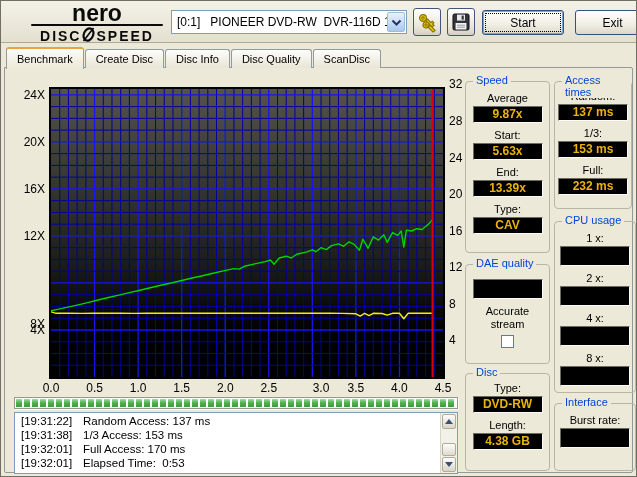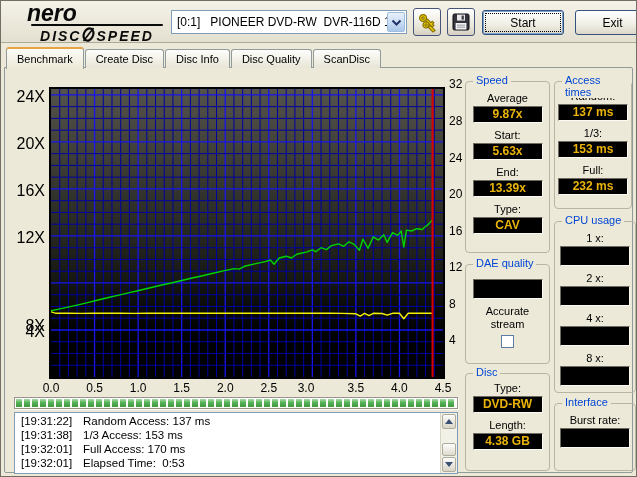--- a/index.html
+++ b/index.html
@@ -3,21 +3,21 @@
 <meta charset="utf-8">
 <style>
   * { margin:0; padding:0; box-sizing:border-box; }
   html,body { width:637px; height:477px; }
   body { font-family:"Liberation Sans", sans-serif; font-size:11px; color:#000; background:#ece9d8; }
   #window { position:relative; width:637px; height:477px; background:#ece9d8; overflow:hidden; border:1px solid #716f64; }
 
   
   #toolbar { position:absolute; left:0; top:0; width:100%; height:42px;
     background:linear-gradient(180deg,#f4f2e8,#e4e0d0); border-bottom:1px solid #aeaa9a; }
-  #logo { position:absolute; left:26px; top:2px; width:140px; cursor:default;font-style:italic; }
+  #logo { position:absolute; left:26px; top:2px; width:140px; text-align:center; cursor:default; }
   #logo-nero { font-size:23px; font-weight:bold; letter-spacing:0px; line-height:21px; color:#0a0a0a; }
   #logo-rule { height:2px; background:#0a0a0a; margin:0 4px 1px 4px; border-radius:2px; }
   #logo-disc-row { display:flex; align-items:center; justify-content:center; gap:1px;
     font-size:14px; font-weight:bold; letter-spacing:2px; color:#0a0a0a; }
   .combo { position:absolute; left:170px; top:9px; width:236px; height:24px; background:#fff;
     border:1px solid #7f9db9; display:flex; align-items:center; }
   .combo-text { flex:1; padding-left:5px; font-size:12px; white-space:pre; overflow:hidden; }
   .combo-btn { width:18px; height:20px; margin-right:1px; border:1px solid #9ebcdd; border-radius:2px;
     background:linear-gradient(180deg,#e8f0fb 0%,#cfe0f5 45%,#aac7ea 100%); display:flex; align-items:center; justify-content:center; }
   .tool-btn { position:absolute; top:7px; width:28px; height:28px; border:1px solid #46547c; border-radius:3px;
@@ -33,21 +33,21 @@
   .tab { height:19px; padding:0 10px; margin-right:1px; border:1px solid #919b9c; border-bottom:none;
     border-radius:3px 3px 0 0; background:linear-gradient(180deg,#fdfdfb,#e8e5d6); display:flex; align-items:center; font-size:11px; }
   .tab.active { height:22px; background:linear-gradient(180deg,#fcfbf6,#ece9d8); position:relative; z-index:6;
     border-top:2px solid #e8a344; margin-bottom:-1px; }
   #content { position:absolute; left:3px; top:66px; right:3px; bottom:3px; border:1px solid #919b9c;
     background:#ece9d8; border-radius:0 2px 2px 2px; }
 
   
   #plot-frame { position:absolute; left:44px; top:19px; width:396px; height:292px; border:2px solid #000; background:#000; }
   #plot-frame svg { display:block; }
-  .ylab-left { position:absolute; width:38px; left:2px; text-align:right; font-size:16px; }
+  .ylab-left { position:absolute; width:38px; left:2px; text-align:right; font-size:12px; }
   .ylab-right { position:absolute; left:444px; width:30px; text-align:left; font-size:12px; }
   .xlab { position:absolute; top:313px; width:26px; text-align:center; font-size:12px; }
 
   
   .group { position:absolute; border:1px solid #b9b5a3; border-radius:4px; }
   .group-title { position:absolute; top:-8px; left:7px; padding:0 3px; background:#ece9d8; color:#0046d5; font-size:11px; }
   .fld-label { text-align:center; margin-top:6px; }
   .fld-box { width:70px; height:17px; margin:2px auto 0 auto; background:#000; line-height:15px;
     border:1px solid; border-color:#6e6c60 #fbfaf3 #fbfaf3 #6e6c60; text-align:center;
     color:#eab308; font-weight:bold; font-size:12px; letter-spacing:0px; }
@@ -161,21 +161,21 @@
         <span class="ylab-right" style="top: 228.857px;">8</span>
         <span class="ylab-right" style="top: 265.429px;">4</span>
       </div>
     <div id="xlabels">
         <span class="xlab" style="left: 33px;">0.0</span>
         <span class="xlab" style="left: 76.5556px;">0.5</span>
         <span class="xlab" style="left: 120.111px;">1.0</span>
         <span class="xlab" style="left: 163.667px;">1.5</span>
         <span class="xlab" style="left: 207.222px;">2.0</span>
         <span class="xlab" style="left: 250.778px;">2.5</span>
-        <span class="xlab" style="left: 288px;">3.0</span>
+        <span class="xlab" style="left: 303px;">3.0</span>
         <span class="xlab" style="left: 337.889px;">3.5</span>
         <span class="xlab" style="left: 381.444px;">4.0</span>
         <span class="xlab" style="left: 425px;">4.5</span>
       </div>
 
     <div id="plot-frame">
       <svg id="plot" width="392" height="288" viewBox="0 0 392 288">
           <defs>
             <linearGradient id="bg" x1="0" y1="0" x2="0" y2="1">
               <stop offset="0" stop-color="#53534b"></stop>

